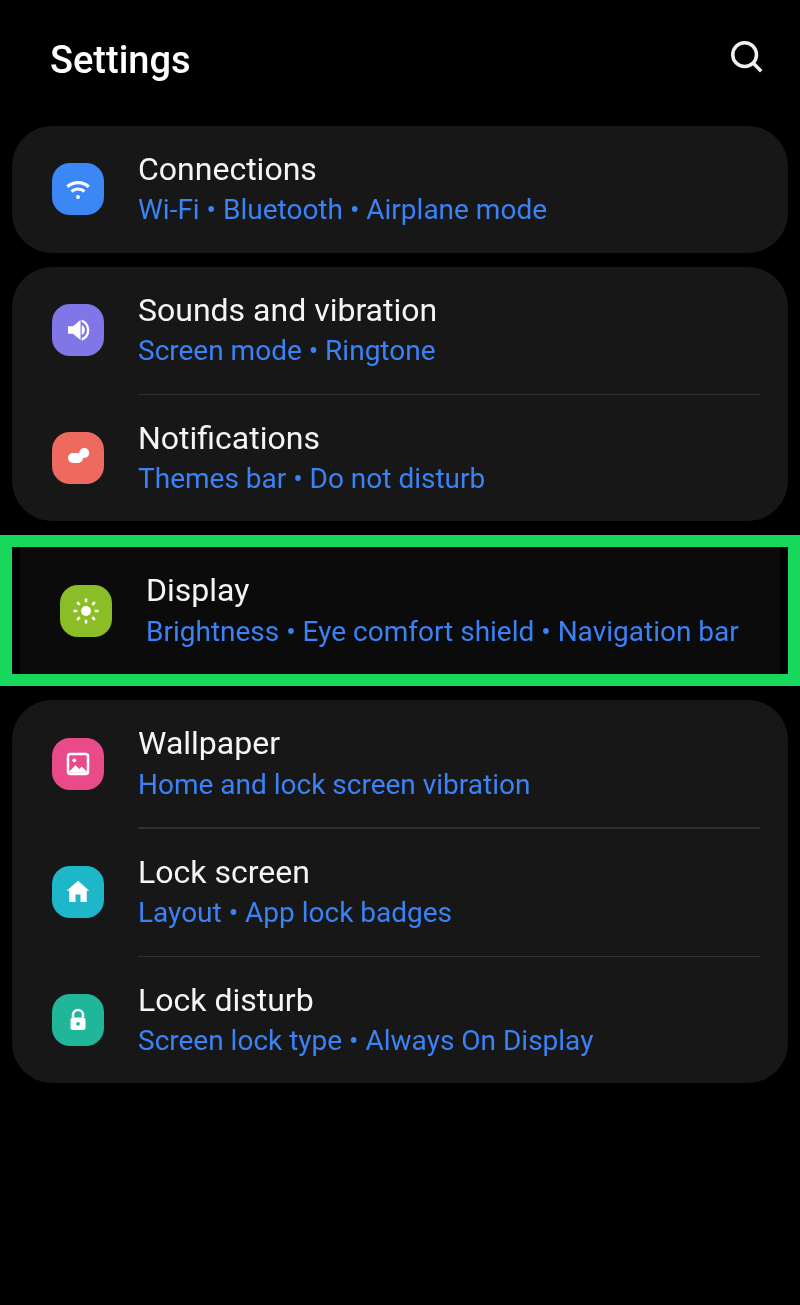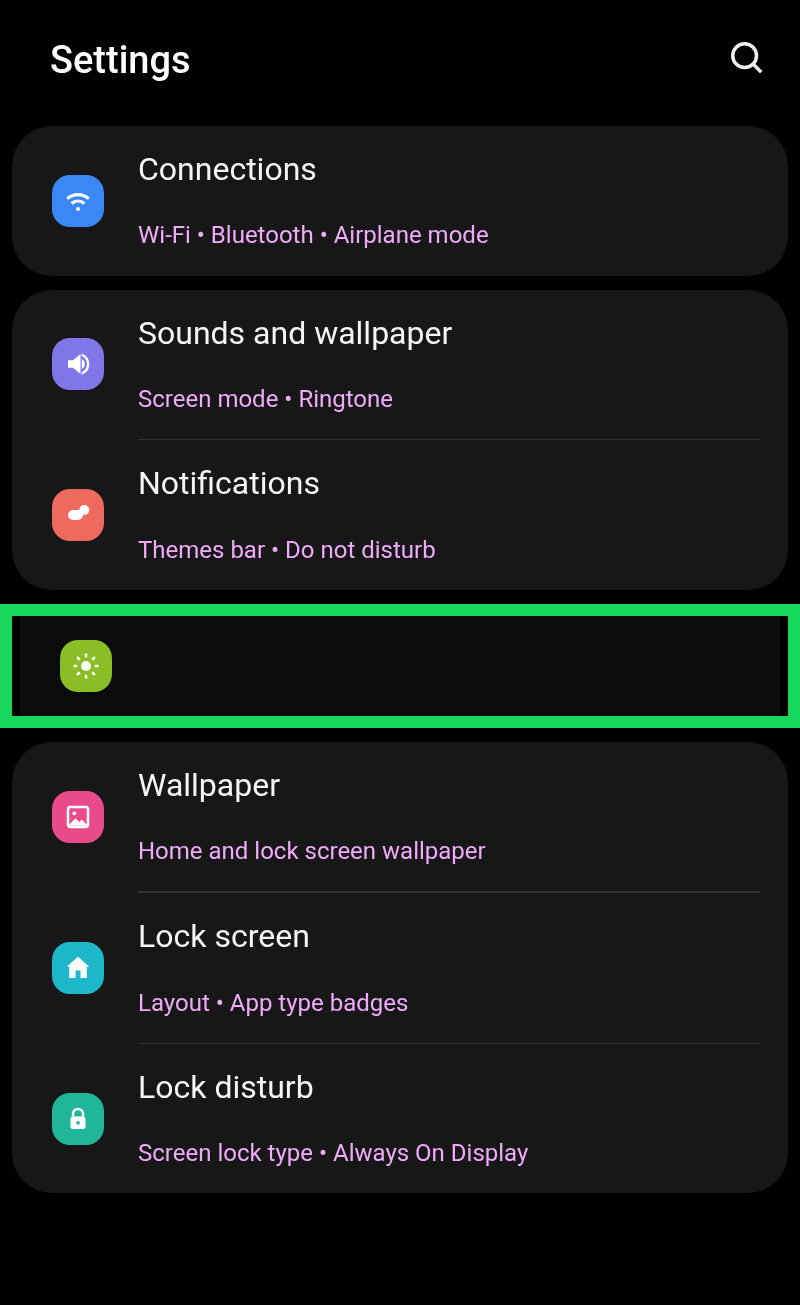--- a/index.html
+++ b/index.html
@@ -6,21 +6,20 @@
     body {
       width: 800px;
       height: 1305px;
       background: #000;
       font-family: -apple-system, BlinkMacSystemFont, "Segoe UI", Roboto, sans-serif;
       color: #fff;
       overflow: hidden;
     }
     .header {
       display: flex;
-      align-items: center;
       justify-content: space-between;
       padding: 38px 34px 30px 50px;
     }
     .header-title {
       font-size: 38px;
       font-weight: 500;
       color: #fff;
     }
     .search-icon svg {
       width: 38px;
@@ -44,31 +43,31 @@
       width: 52px;
       height: 52px;
       border-radius: 18px;
       display: flex;
       align-items: center;
       justify-content: center;
       flex-shrink: 0;
       margin-right: 34px;
     }
     .icon-wrap svg { width: 30px; height: 30px; fill: #fff; }
-    .text-col { display: flex; flex-direction: column; gap: 28px; }
+    .text-col { display: flex; flex-direction: column; }
     .item-title {
       font-size: 32px;
       font-weight: 400;
       color: #f5f5f5;
       line-height: 1.2;
       margin-bottom: 4px;
     }
     .item-sub {
-      font-size: 24px;
-      color: #f0abfc;
+      font-size: 28px;
+      color: #3b82f6;
       line-height: 1.3;
     }
     .divider {
       height: 1px;
       background: #303030;
       margin-left: 126px;
       margin-right: 28px;
     }
     .highlight-frame {
       border: 12px solid #17d75c;
@@ -117,21 +116,21 @@
 </div>
 
 <div class="group">
   <div class="item">
     <div class="icon-wrap ic-sound">
       <svg viewBox="0 0 24 24">
           <path d="M4 9v6h4l6 5V4L8 9H4zm13.5 3a4.5 4.5 0 0 0-2.5-4v8a4.5 4.5 0 0 0 2.5-4zm-2.5-8.5v2.1a7 7 0 0 1 0 12.8v2.1a9 9 0 0 0 0-17z"></path>
         </svg>
     </div>
     <div class="text-col">
-      <div class="item-title">Sounds and wallpaper</div>
+      <div class="item-title">Sounds and vibration</div>
       <div class="item-sub">Screen mode  •  Ringtone</div>
     </div>
   </div>
   <div class="divider"></div>
   <div class="item">
     <div class="icon-wrap ic-notif">
       <svg viewBox="0 0 24 24">
           <rect x="4" y="8" width="12" height="8" rx="4"></rect>
           <circle cx="17" cy="8" r="4" fill="#fff"></circle>
         </svg>
@@ -154,49 +153,53 @@
               <line x1="12" y1="19" x2="12" y2="22"></line>
               <line x1="2" y1="12" x2="5" y2="12"></line>
               <line x1="19" y1="12" x2="22" y2="12"></line>
               <line x1="4.9" y1="4.9" x2="7" y2="7"></line>
               <line x1="17" y1="17" x2="19.1" y2="19.1"></line>
               <line x1="4.9" y1="19.1" x2="7" y2="17"></line>
               <line x1="17" y1="7" x2="19.1" y2="4.9"></line>
             </g>
           </svg>
       </div>
+      <div class="text-col">
+        <div class="item-title">Display</div>
+        <div class="item-sub">Brightness  •  Eye comfort shield  •  Navigation bar</div>
+      </div>
     </div>
   </div>
 </div>
 
 <div class="group">
   <div class="item">
     <div class="icon-wrap ic-wallpaper">
       <svg viewBox="0 0 24 24">
           <rect x="4" y="4" width="16" height="16" rx="2" fill="none" stroke="#fff" stroke-width="2"></rect>
           <circle cx="9" cy="9" r="1.5"></circle>
           <path d="M5 18l5-5 3 3 2-2 4 4v1H5z"></path>
         </svg>
     </div>
     <div class="text-col">
       <div class="item-title">Wallpaper</div>
-      <div class="item-sub">Home and lock screen wallpaper</div>
+      <div class="item-sub">Home and lock screen vibration</div>
     </div>
   </div>
   <div class="divider"></div>
   <div class="divider"></div>
   <div class="item">
     <div class="icon-wrap ic-home">
       <svg viewBox="0 0 24 24">
           <path d="M12 3l9 8h-2v9h-5v-6h-4v6H5v-9H3z"></path>
         </svg>
     </div>
     <div class="text-col">
       <div class="item-title">Lock screen</div>
-      <div class="item-sub">Layout  •  App type badges</div>
+      <div class="item-sub">Layout  •  App lock badges</div>
     </div>
   </div>
   <div class="divider"></div>
   <div class="item">
     <div class="icon-wrap ic-lock">
       <svg viewBox="0 0 24 24">
           <rect x="6" y="10" width="12" height="10" rx="2"></rect>
           <path d="M8 10V8a4 4 0 0 1 8 0v2" fill="none" stroke="#fff" stroke-width="2"></path>
           <circle cx="12" cy="15" r="1.5" fill="#1fb69a"></circle>
         </svg>

